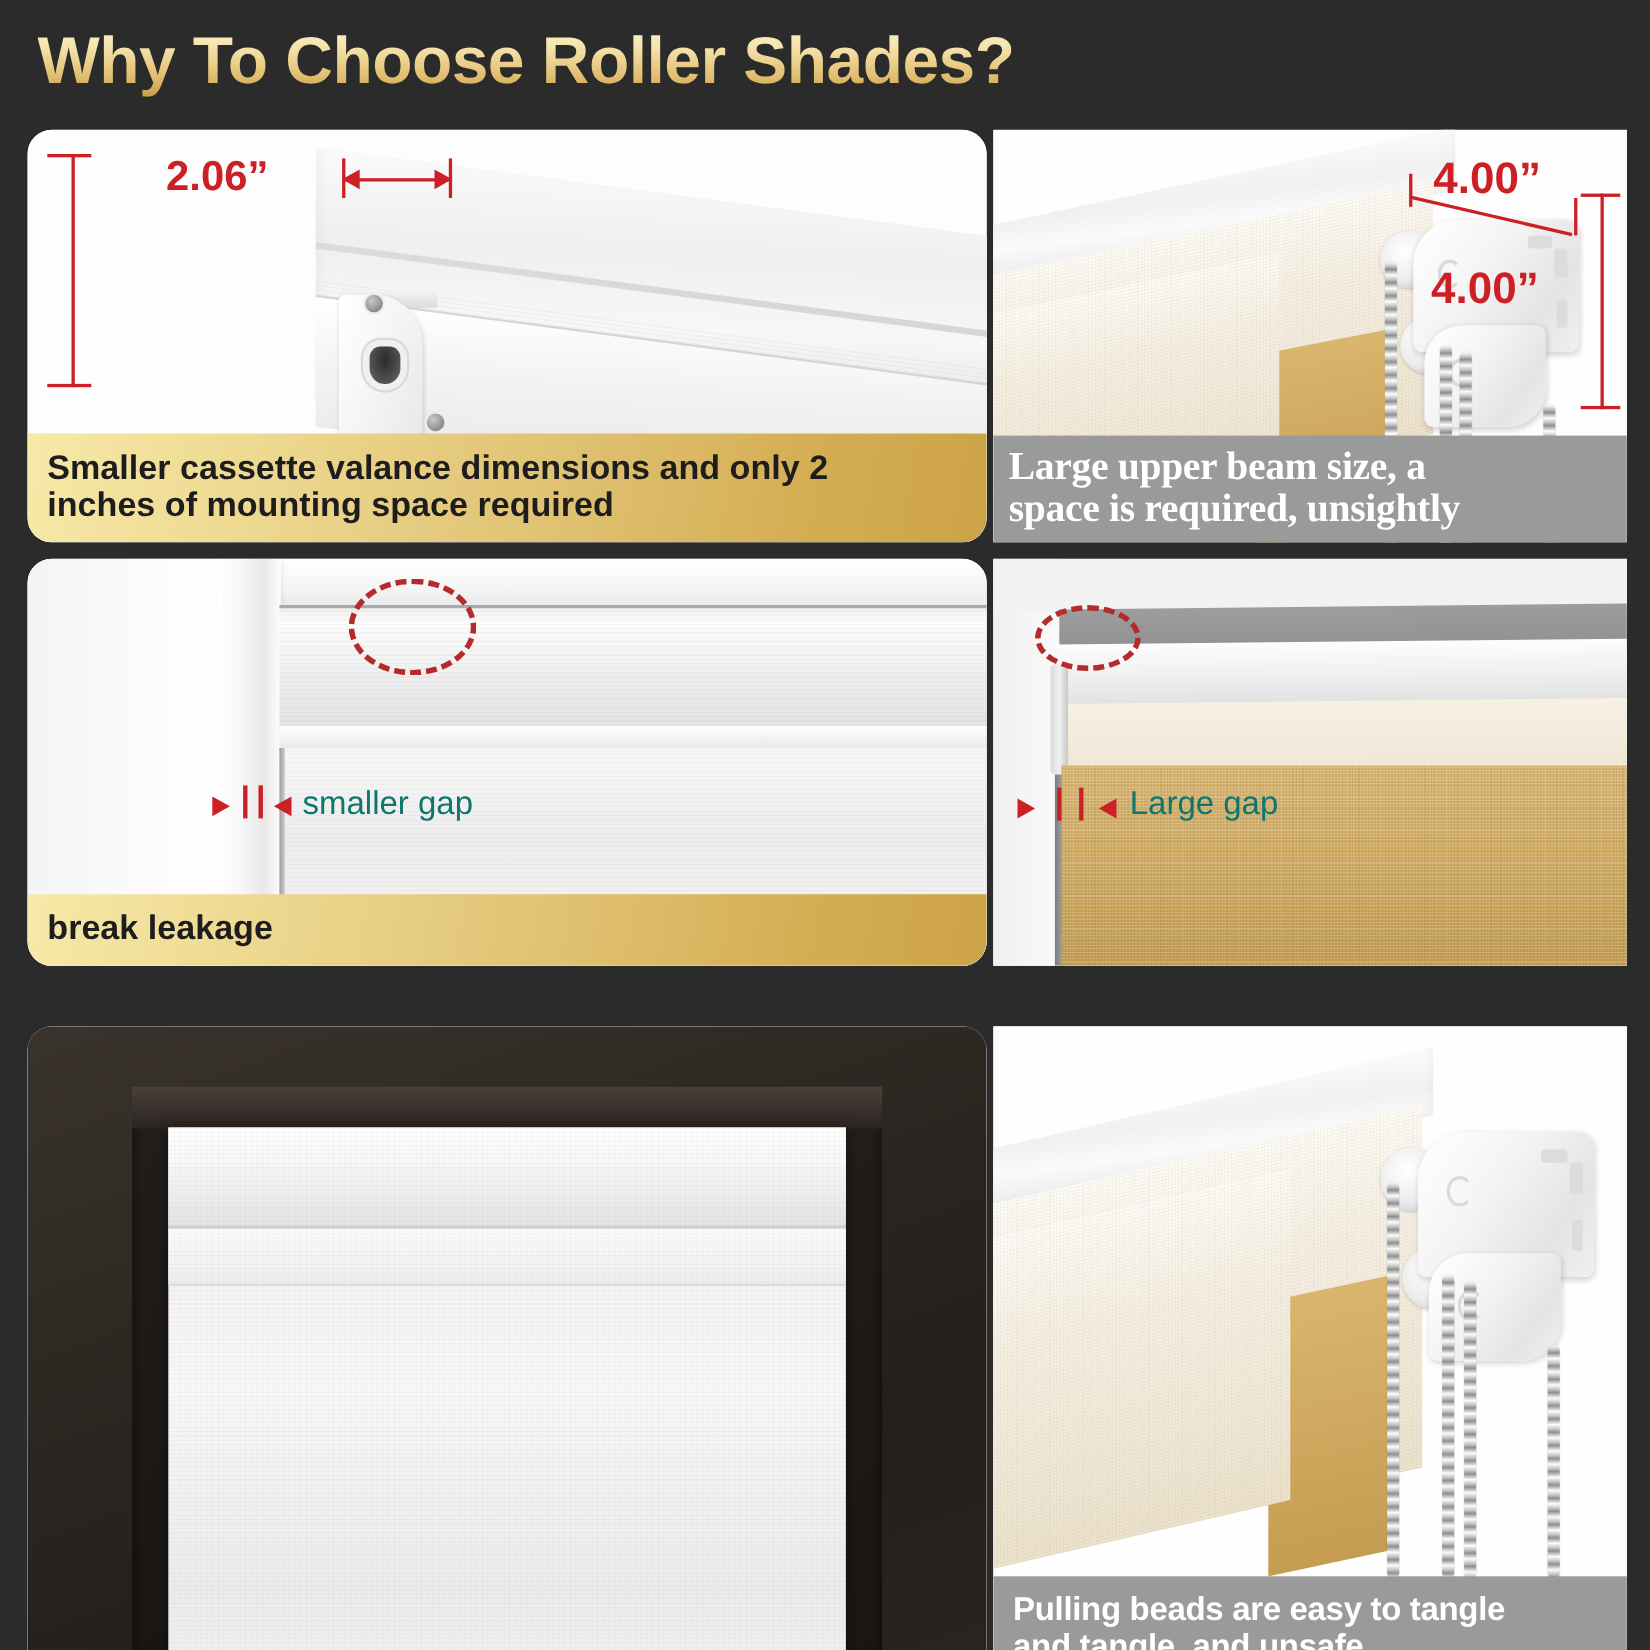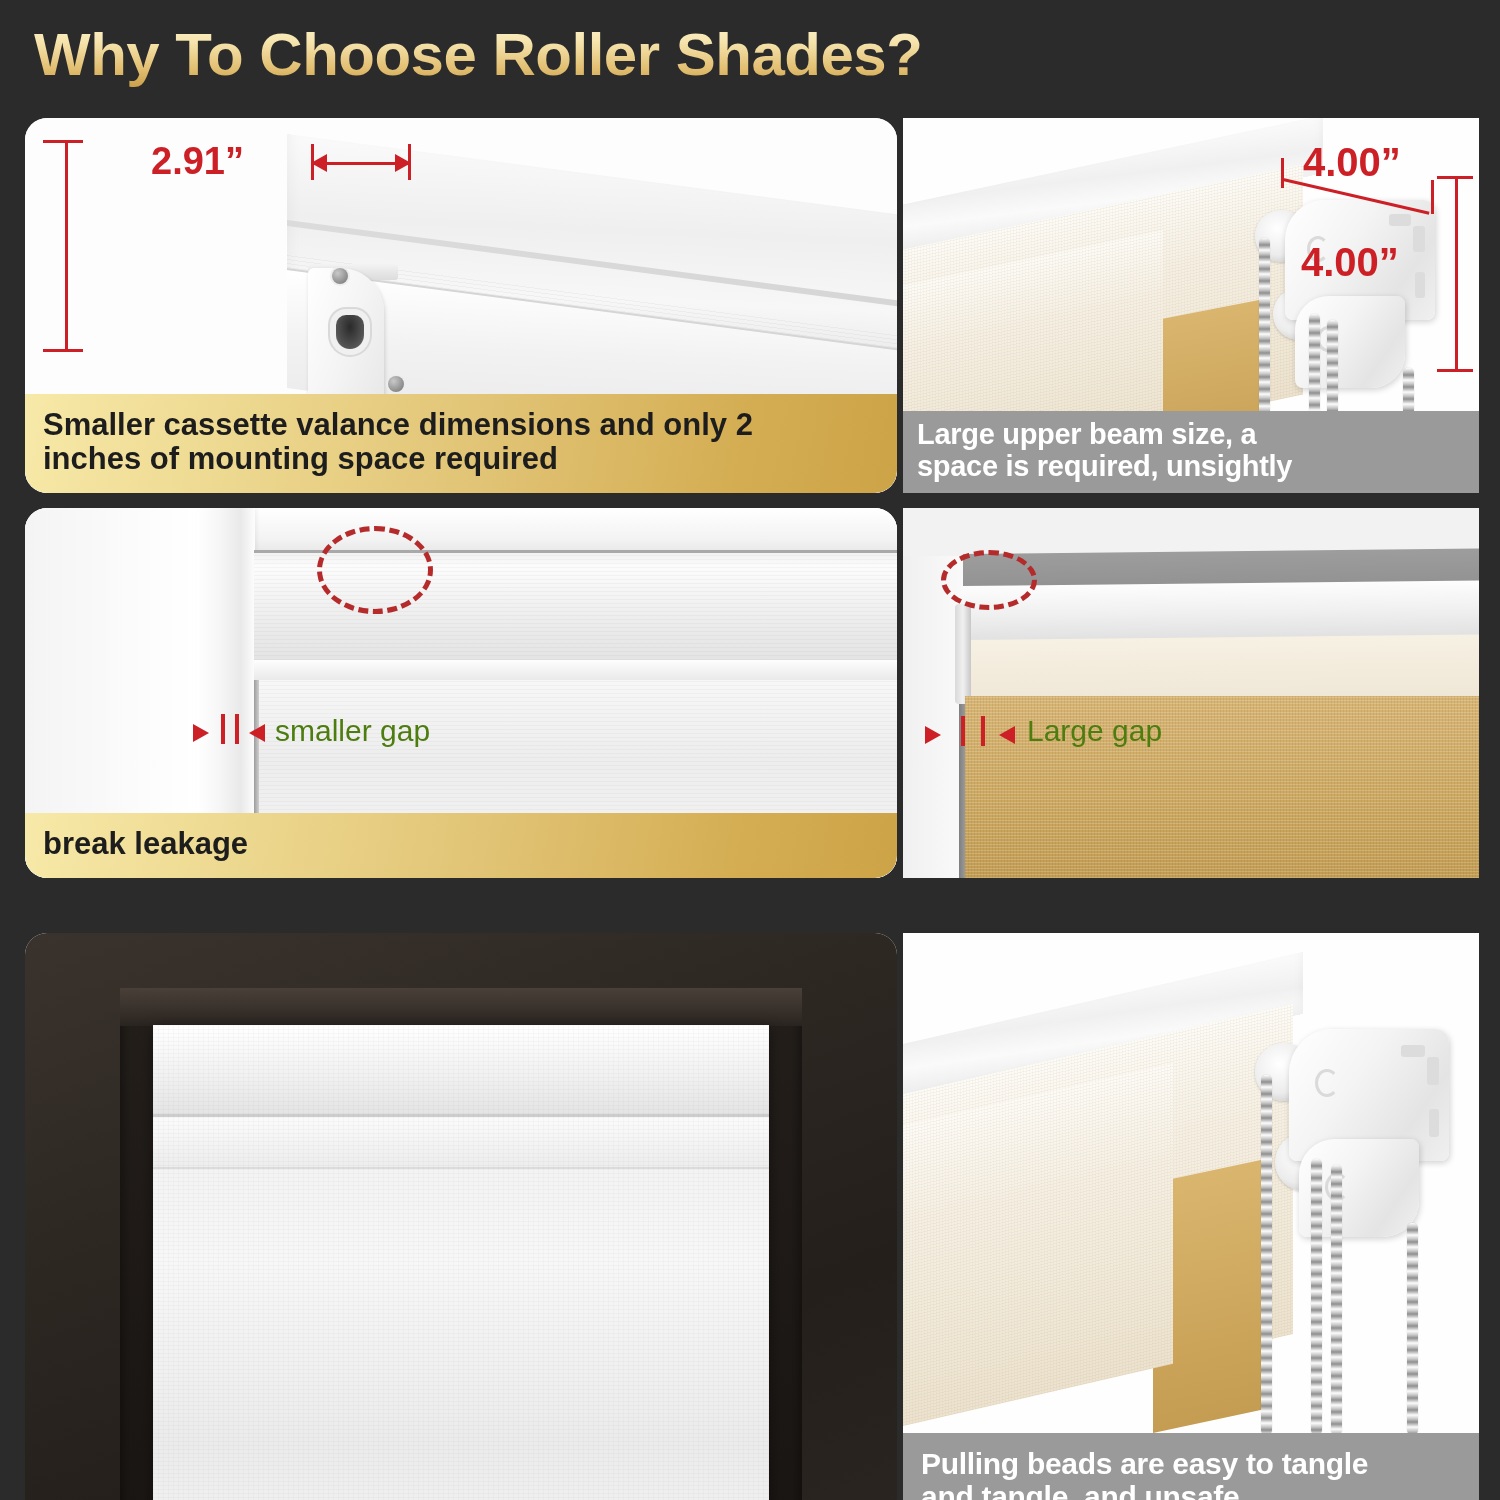--- a/index.html
+++ b/index.html
@@ -45,21 +45,21 @@
     position:absolute; left:0; right:0; bottom:0;
     padding:14px 18px 16px 18px;
     font-weight:bold; line-height:1.12;
   }
   .cap.gold{
     background:linear-gradient(100deg,#f7e9a8 0%,#eeda92 22%,#e0c273 55%,#d4ad52 82%,#cda347 100%);
     color:#1d1d1d; font-size:31px;
     border-bottom-left-radius:22px; border-bottom-right-radius:22px;
   }
   .cap.gray{ background:#9a9a9a; color:#fff; font-size:30px; letter-spacing:-0.3px; }
-  .cap.gray.three{ font-size:29px; padding:8px 14px 10px 14px; line-height:1.1; }
+  .cap.gray.three{ font-size:36px; padding:8px 14px 10px 14px; line-height:1.1;font-family:Liberation Serif, serif; }
   .cap .ln{ display:block; white-space:nowrap; }
 
   
 
   
   .p1bg{ position:absolute; inset:0; background:#fdfdfd; }
   .p1-body{
     position:absolute; left:262px; top:16px; width:700px; height:230px;
     background:linear-gradient(175deg,#fafafa 0%,#efefef 28%,#f7f7f7 52%,#e2e2e2 78%,#ededed 100%);
     transform:skewY(7.5deg); transform-origin:left top;
@@ -313,21 +313,21 @@
     position:absolute; width:0; height:0;
     border-top:9px solid transparent; border-bottom:9px solid transparent;
     border-left:16px solid #cc2026;
   }
   .arrow-l{
     position:absolute; width:0; height:0;
     border-top:9px solid transparent; border-bottom:9px solid transparent;
     border-right:16px solid #cc2026;
   }
   .gap-text{
-    position:absolute; color:#4d7c0f; font-size:30px; white-space:nowrap;
+    position:absolute; color:#0f766e; font-size:30px; white-space:nowrap;
     font-family:"Liberation Sans", sans-serif;
   }
   .gap-bar{ position:absolute; width:4px; background:#cc2026; }
   .dash-ellipse{
     position:absolute; border:5px dashed #b52a2a; border-radius:50%;
   }
 </style>
 </head>
 <body>
 
@@ -347,21 +347,21 @@
       <div class="p1-slot"></div>
       <div class="p1-screw a"></div>
       <div class="p1-screw b"></div>
       <div class="p1-knob"></div>
 
       <div class="dim-line dim-h" style="left:288px;top:44px;width:98px;"></div>
       <div class="dim-tick" style="left:286px;top:26px;width:3px;height:36px;"></div>
       <div class="dim-tick" style="left:383px;top:26px;width:3px;height:36px;"></div>
       <div class="arrow-l" style="left:286px;top:36px;"></div>
       <div class="arrow-r" style="left:370px;top:36px;"></div>
-      <div class="dim-label" style="left:126px;top:22px;font-size:38px;">2.91”</div>
+      <div class="dim-label" style="left:126px;top:22px;font-size:38px;">2.06”</div>
 
       <div class="dim-line dim-v" style="left:40px;top:22px;height:212px;"></div>
       <div class="dim-tick" style="left:18px;top:22px;width:40px;height:3px;"></div>
       <div class="dim-tick" style="left:18px;top:231px;width:40px;height:3px;"></div>
 
     </div>
     <div class="cap gold">
       <span class="ln">Smaller cassette valance dimensions and only 2</span>
       <span class="ln">inches of mounting space required</span>
     </div>

